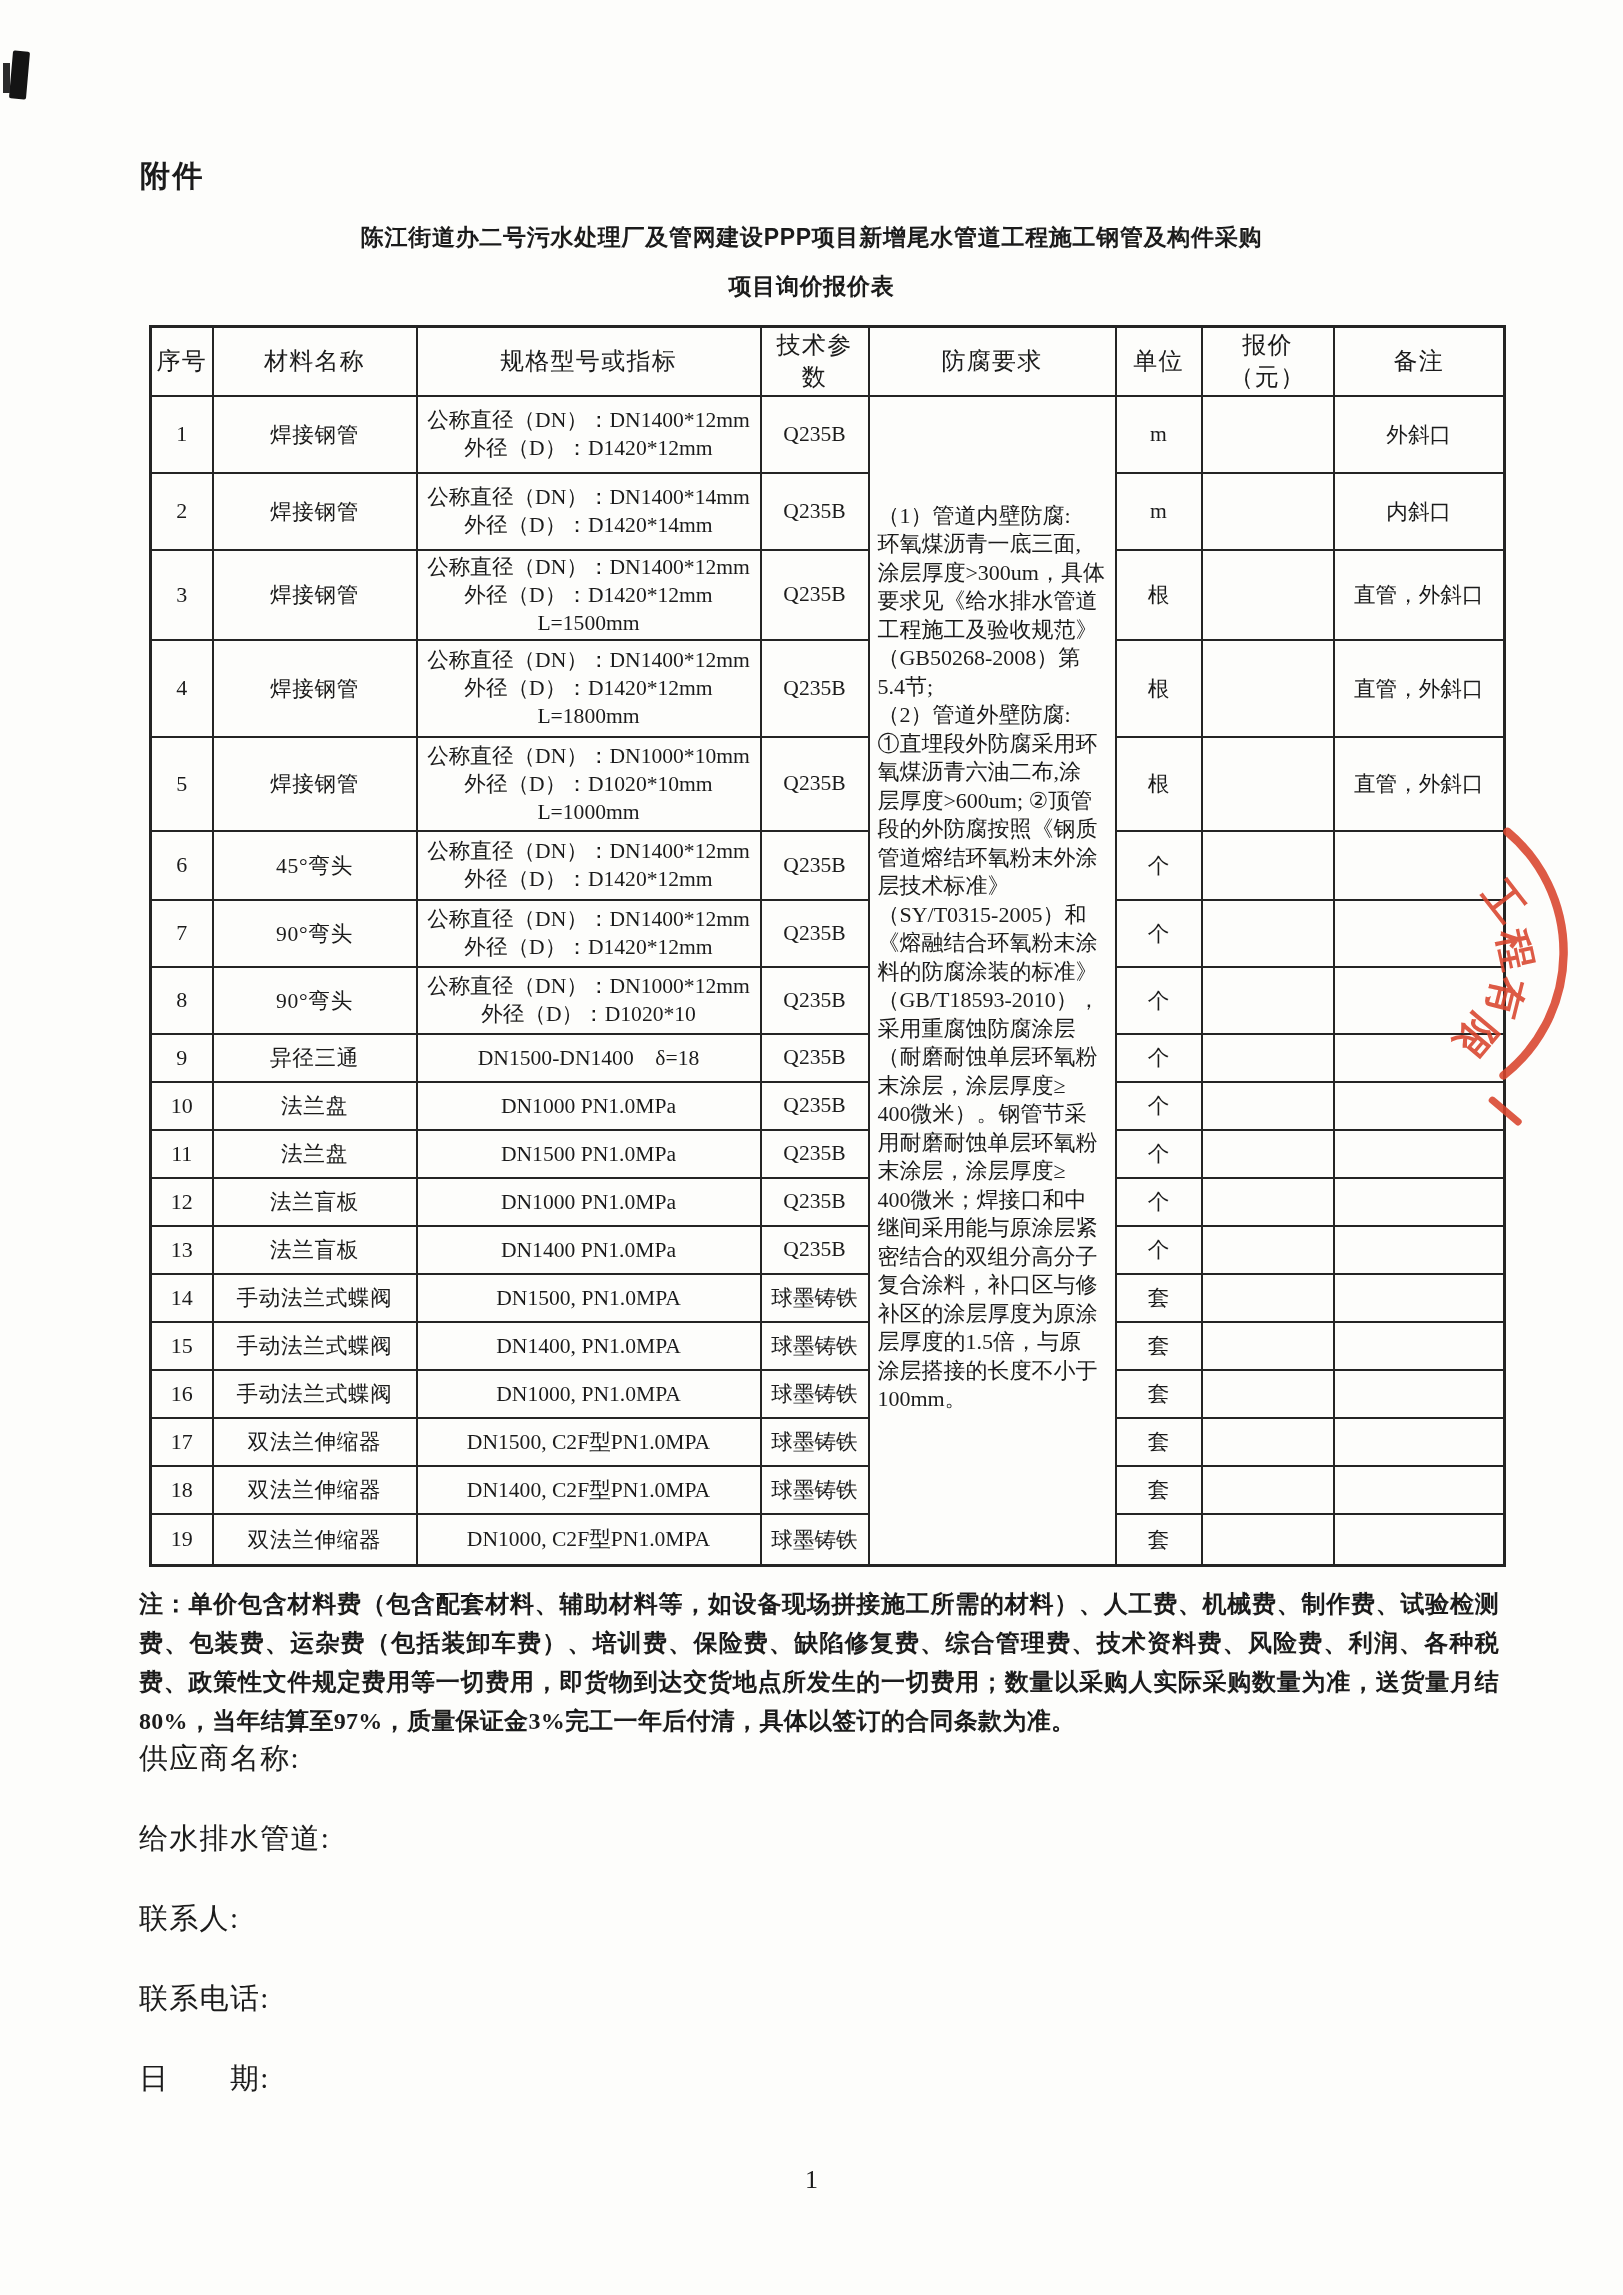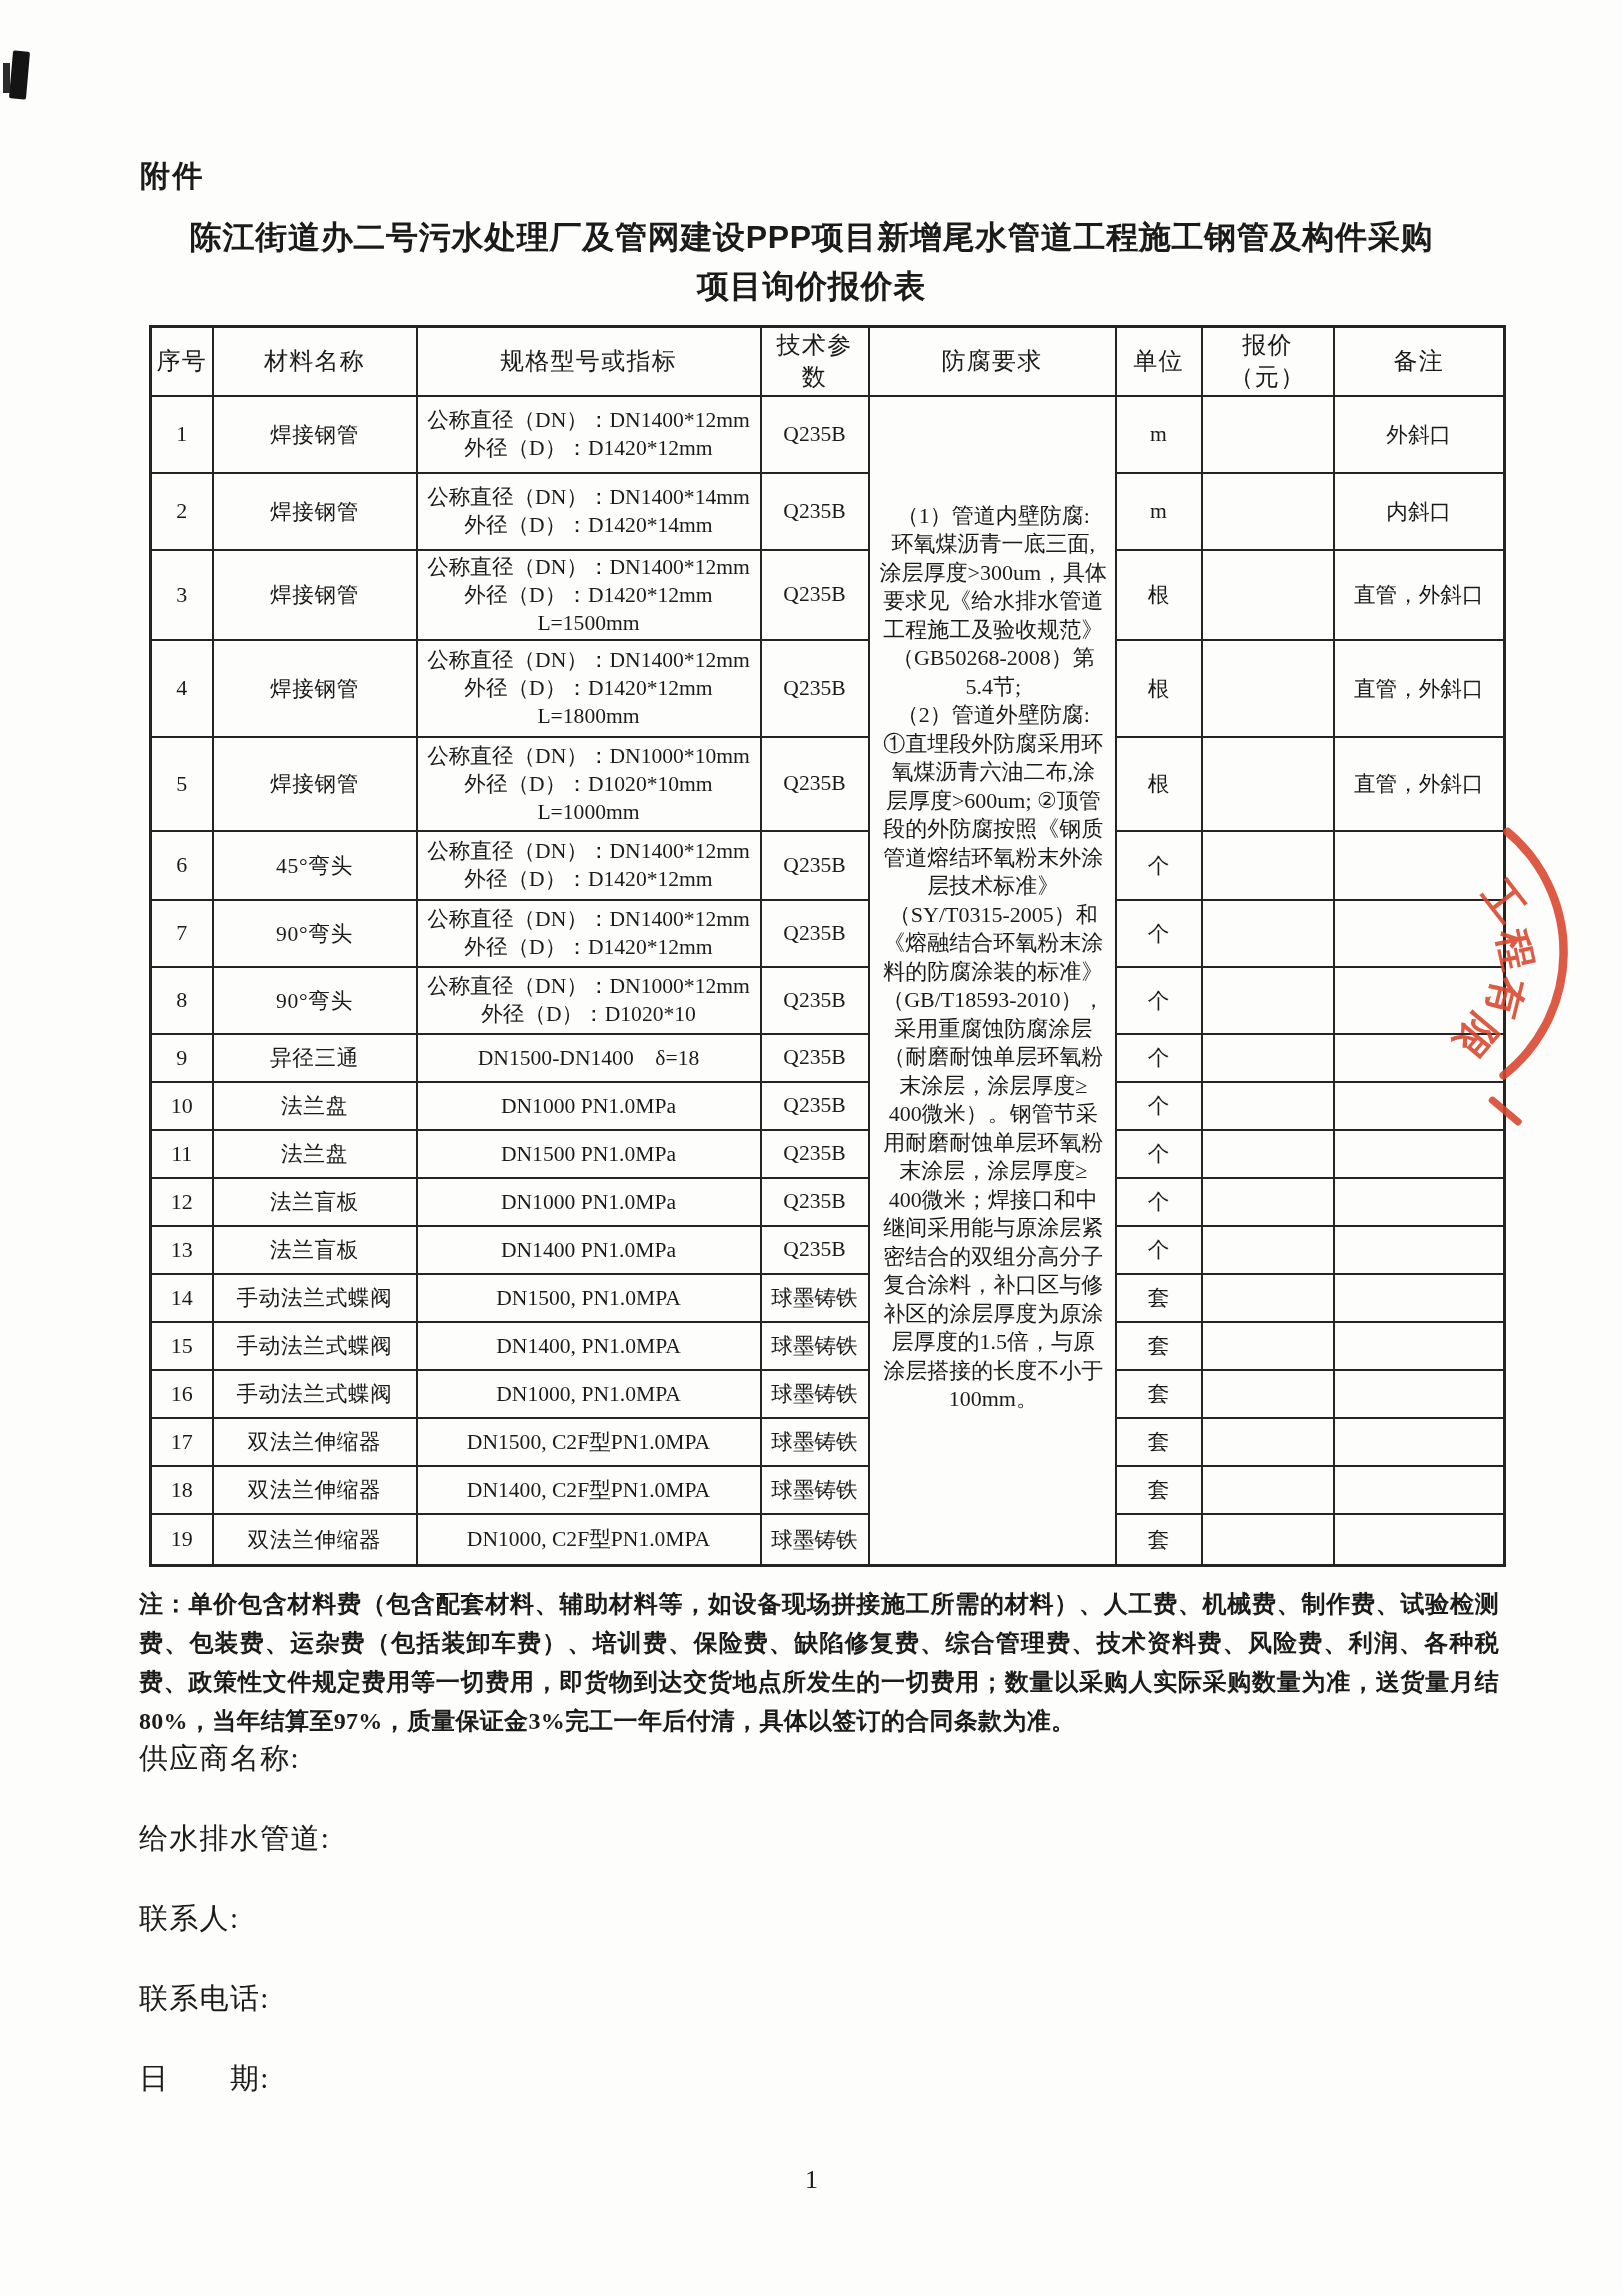--- a/index.html
+++ b/index.html
@@ -15,21 +15,21 @@
   :root{--stamp-red:#d9442c;--ink:#1b1b1b;--line:#242424;}
 
   .attachment-label{
     position:absolute;left:140px;top:156px;
     font-size:30px;font-weight:600;letter-spacing:2.6px;
     font-family:"Liberation Sans","DejaVu Sans",sans-serif;
   }
   .title-block{
     position:absolute;left:0;top:213px;width:100%;
     text-align:center;font-weight:700;
-    font-size:32px;line-height:49px;letter-spacing:0.7px;
+    font-size:23px;line-height:49px;letter-spacing:0.7px;
     font-family:"Liberation Sans","DejaVu Sans",sans-serif;
   }
 
   table.price-table{
     position:absolute;left:149px;top:325px;
     border-collapse:collapse;table-layout:fixed;
     width:1353px;
     border:3.3px solid var(--line);
     background:transparent;
   }
@@ -42,21 +42,21 @@
   }
   .price-table th{
     font-size:24px;font-weight:500;letter-spacing:1.3px;
   }
   .price-table td{font-size:21.6px;}
   .price-table td.no{font-size:22px;}
   .price-table td.name{letter-spacing:0.7px;}
   .price-table td.spec{white-space:pre-line;line-height:1.3;}
   .price-table td.anticorrosion{
     white-space:pre-line;
-    text-align:center;vertical-align:top;
+    text-align:left;vertical-align:top;
     padding:105px 5.2px 0 7.9px;
     font-size:22px;line-height:28.5px;
   }
   .price-table td.price{color:transparent;}
 
   .note-block{
     position:absolute;left:139px;top:1585px;width:1360px;
     font-size:24px;line-height:39px;font-weight:600;
     text-align:justify;letter-spacing:0.3px;
   }

